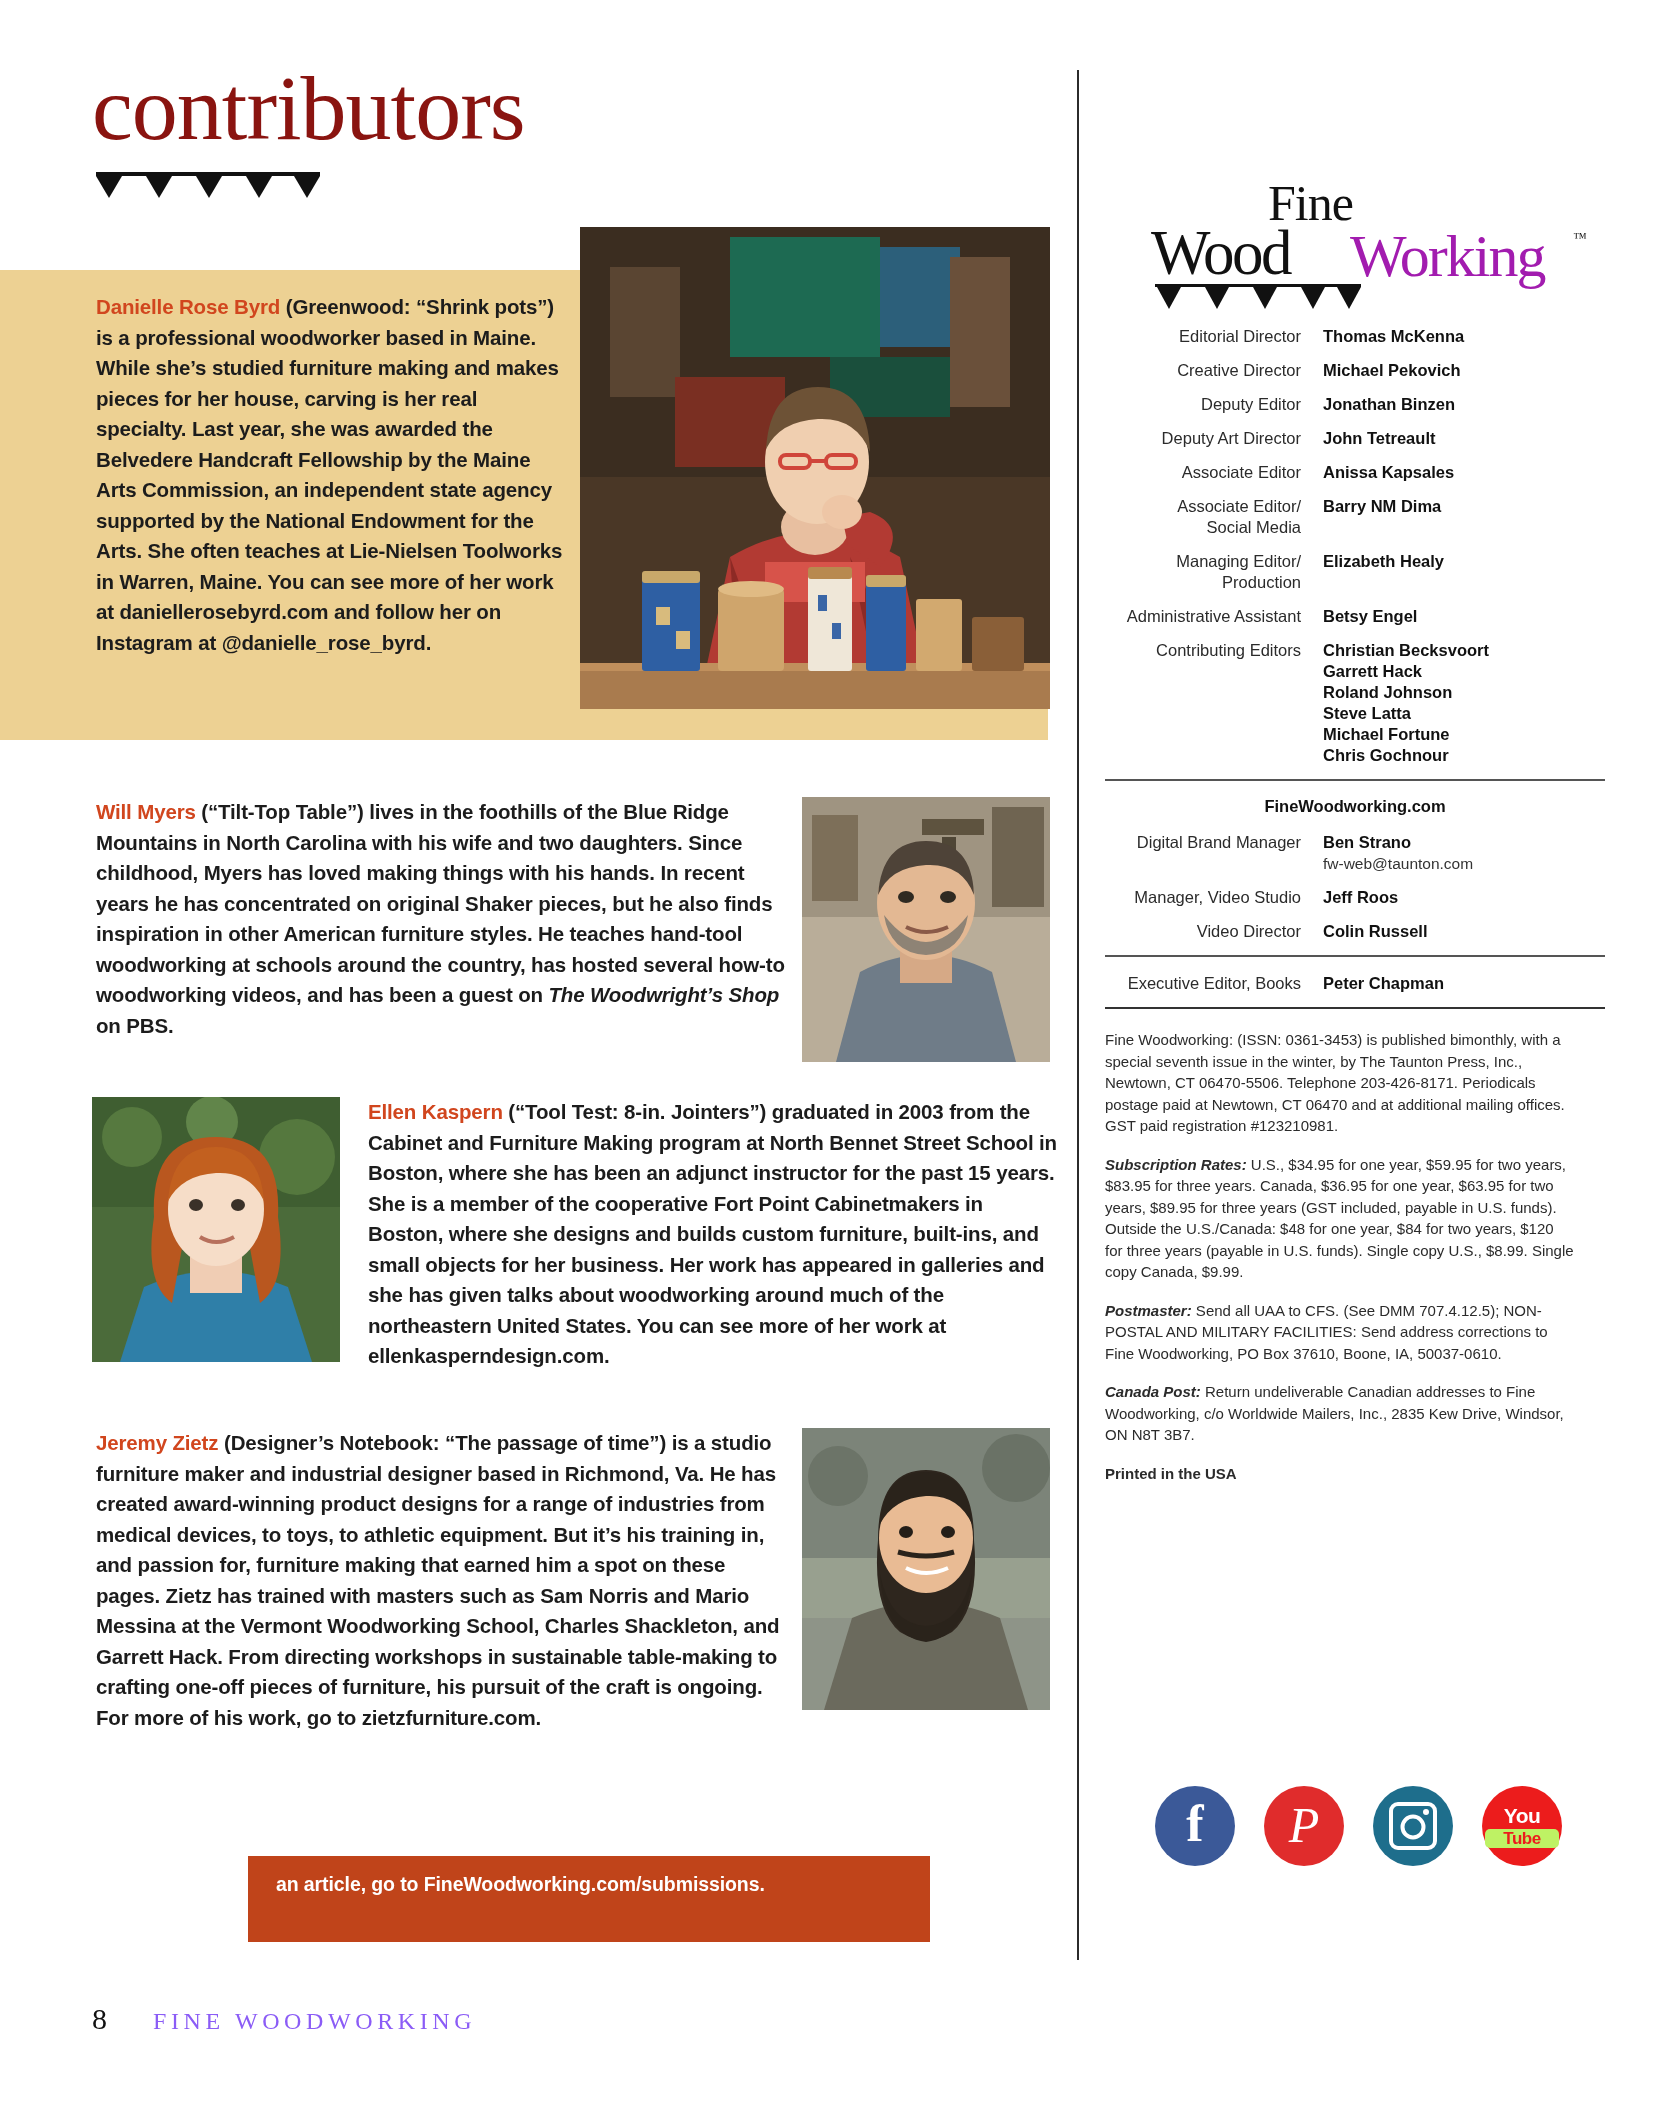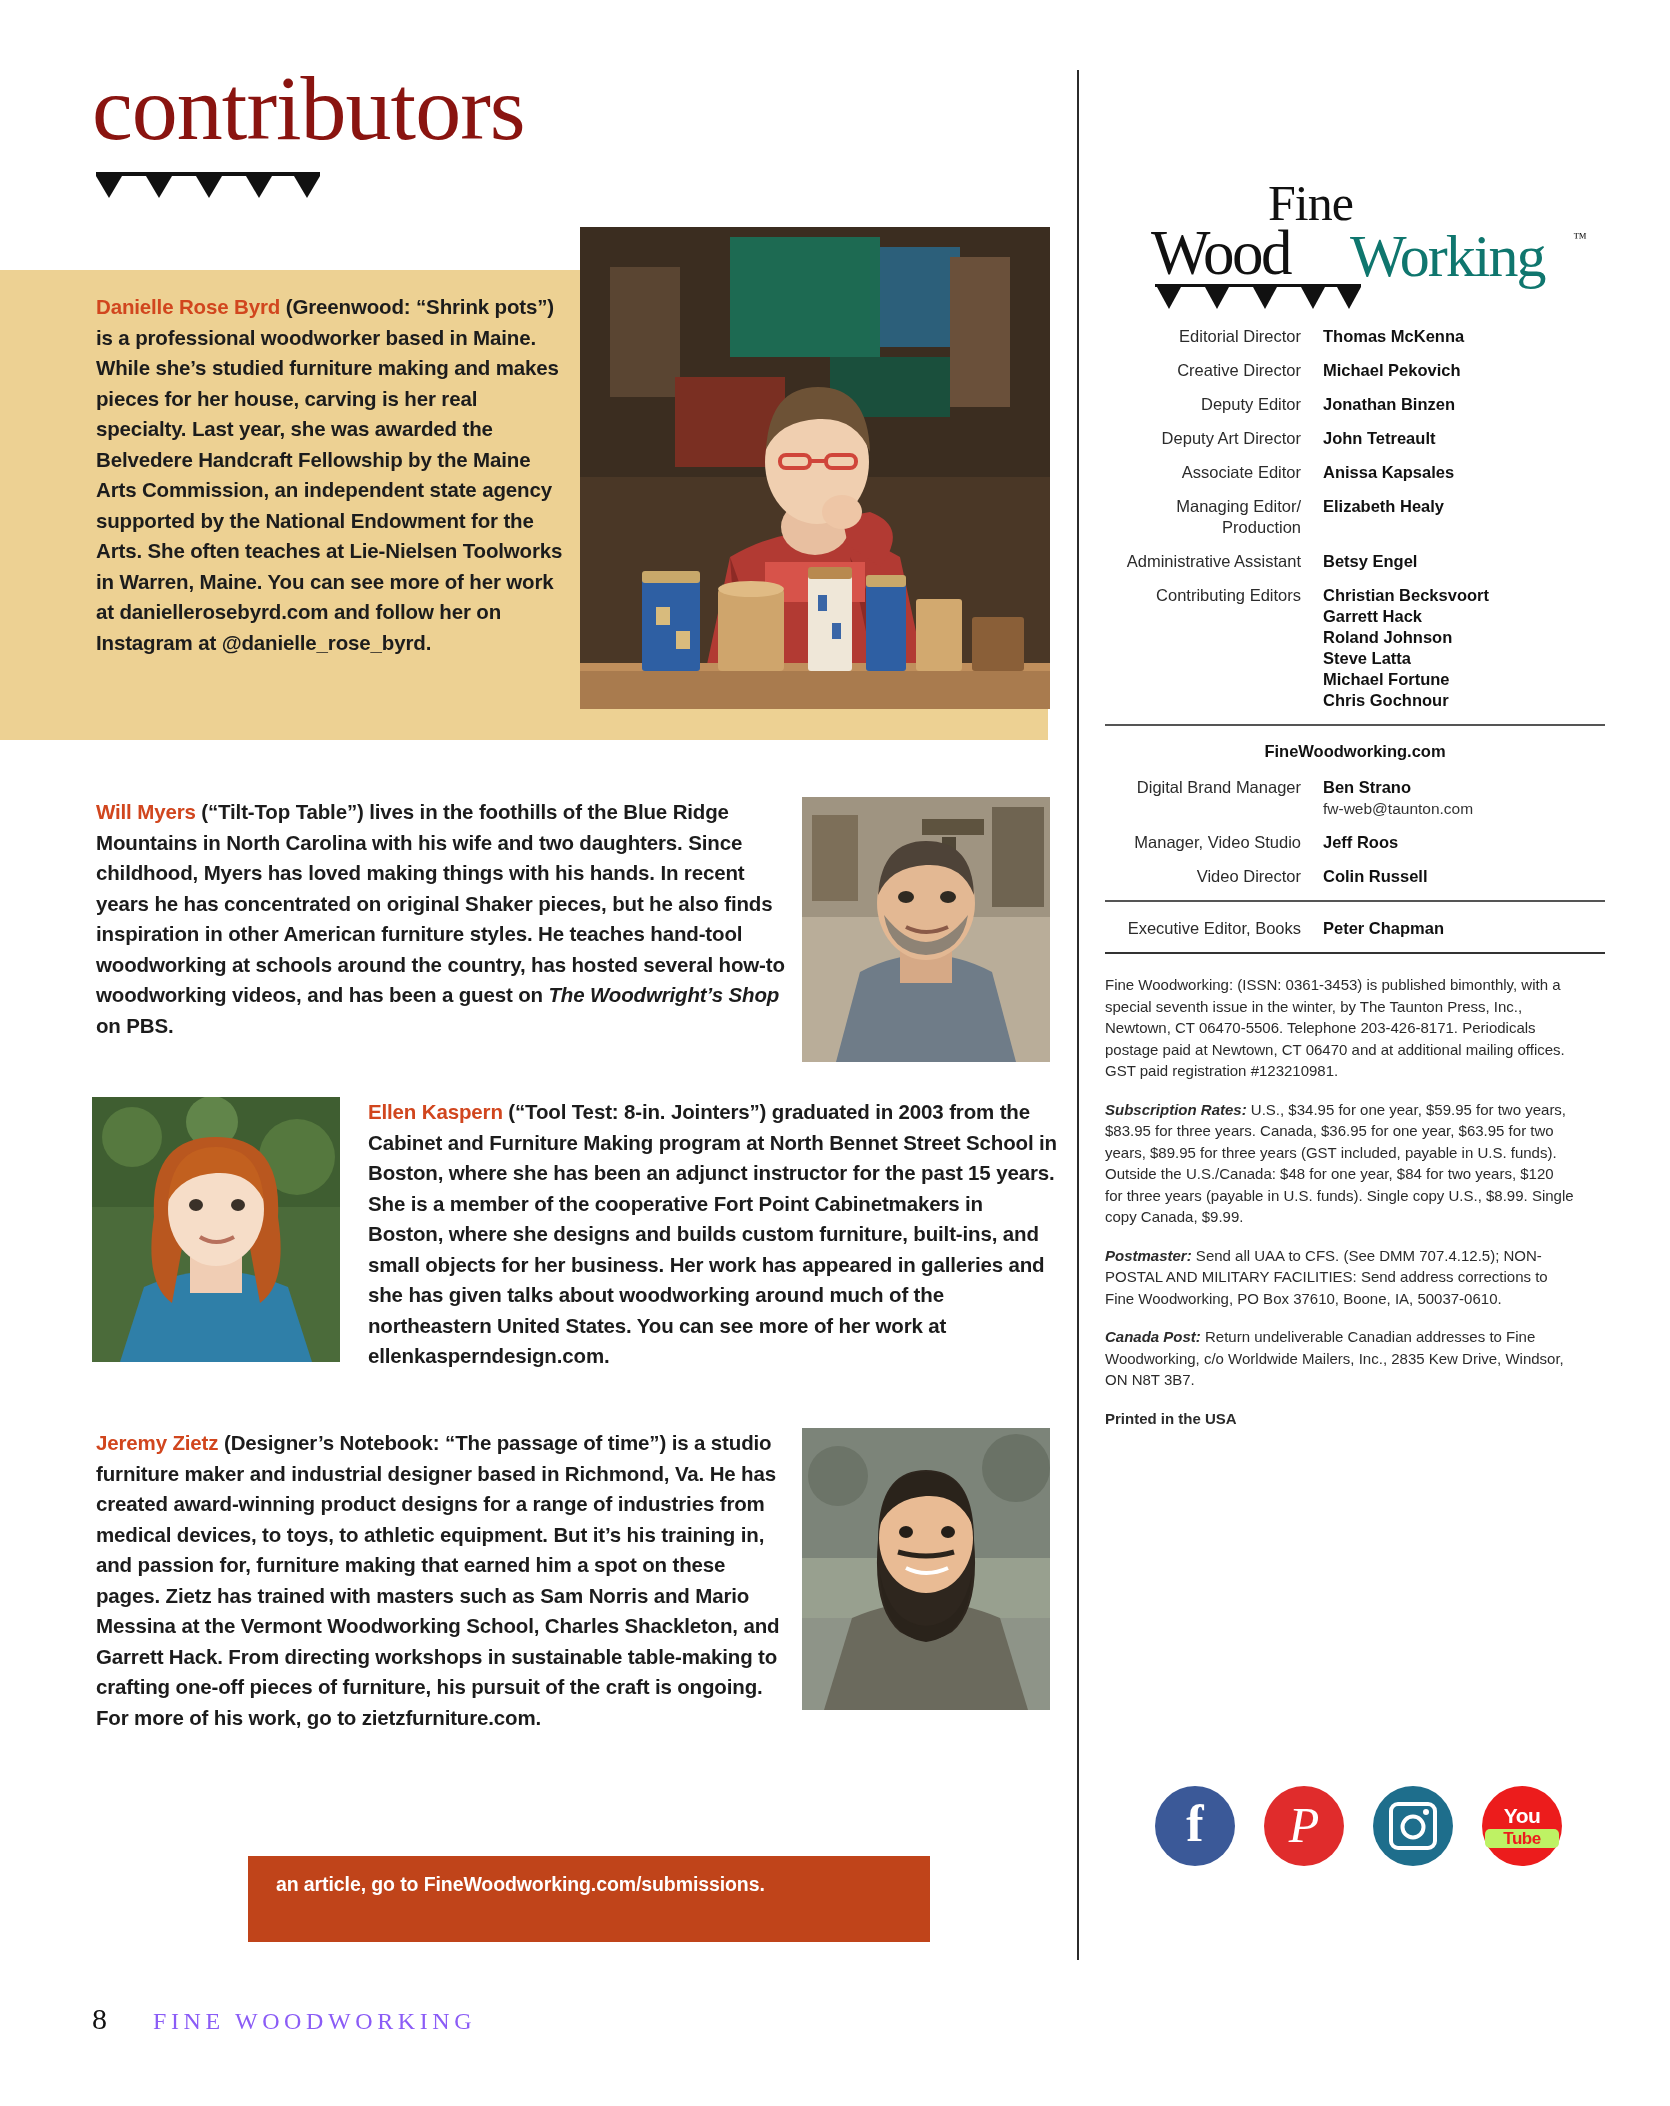--- a/index.html
+++ b/index.html
@@ -201,21 +201,21 @@
     line-height: 1;
     color: #111;
     letter-spacing: -2.5px;
   }
   #fw-logo .working {
     position: absolute;
     left: 245px; top: 48px;
     font-family: "Liberation Serif", serif;
     font-size: 60px;
     line-height: 1;
-    color: #0f766e;
+    color: #a21caf;
     letter-spacing: -2px;
   }
   #fw-logo .tm {
     position: absolute;
     left: 468px; top: 52px;
     font-family: "Liberation Serif", serif;
     font-size: 14px;
     color: #111;
   }
   #fw-logo .logo-rule {
@@ -551,20 +551,25 @@
           <div class="staff-role">Deputy Editor</div>
           <div class="staff-name">Jonathan Binzen</div>
         </div>
         <div class="staff-row">
           <div class="staff-role">Deputy Art Director</div>
           <div class="staff-name">John Tetreault</div>
         </div>
         <div class="staff-row">
           <div class="staff-role">Associate Editor</div>
           <div class="staff-name">Anissa Kapsales</div>
+        </div>
+        <div class="staff-row">
+          <div class="staff-role">Associate Editor/
+Social Media</div>
+          <div class="staff-name">Barry NM Dima</div>
         </div>
         <div class="staff-row">
           <div class="staff-role">Managing Editor/
 Production</div>
           <div class="staff-name">Elizabeth Healy</div>
         </div>
         <div class="staff-row">
           <div class="staff-role">Administrative Assistant</div>
           <div class="staff-name">Betsy Engel</div>
         </div>

